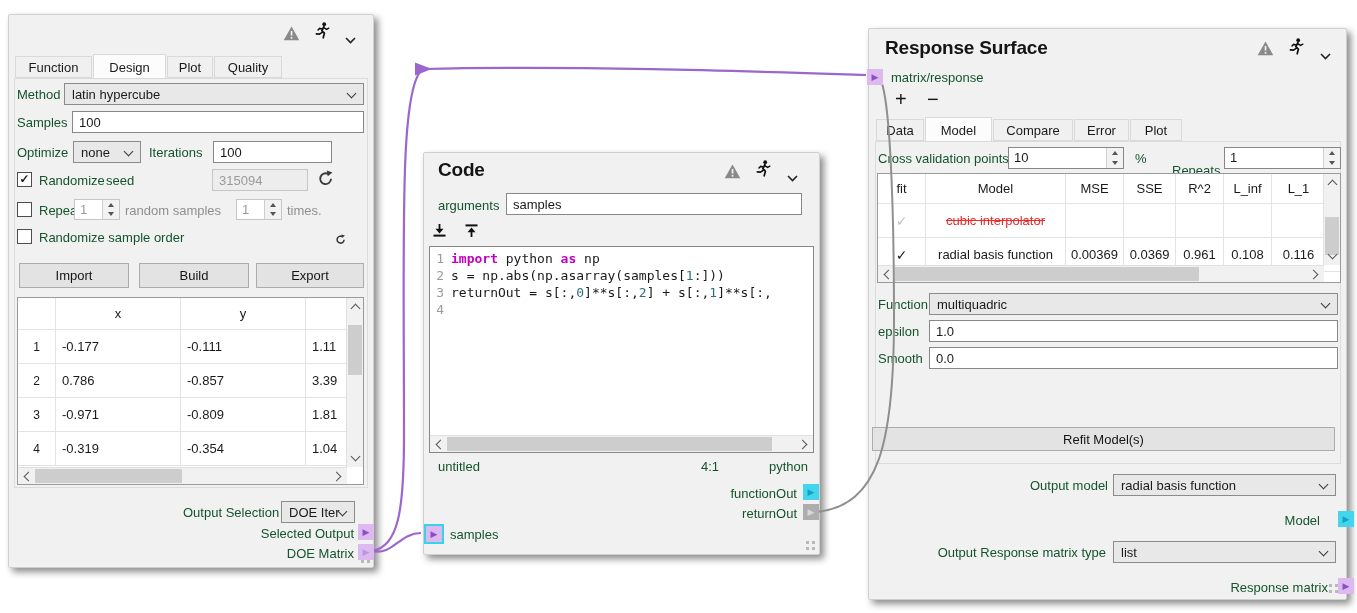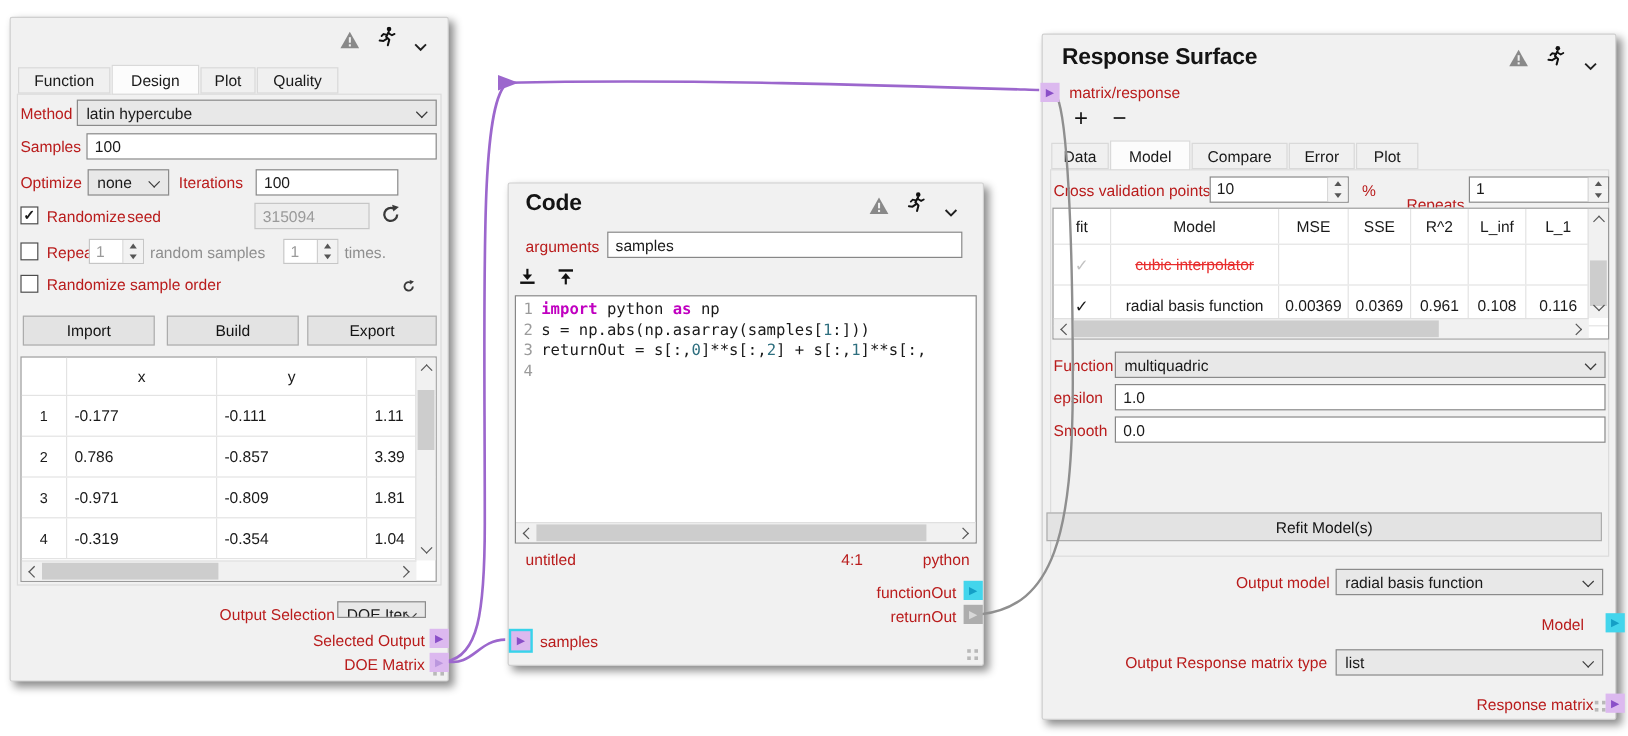--- a/index.html
+++ b/index.html
@@ -2,21 +2,21 @@
 <html><head>
 <meta charset="utf-8">
 <style>
   html,body{margin:0;padding:0}
   body{width:1357px;height:613px;background:#ffffff;position:relative;overflow:hidden;
        font-family:"Liberation Sans",sans-serif;color:#1a1a1a}
   .panel{position:absolute;background:#f1f1f1;border:1px solid #d0d0d0;border-radius:2px;
          box-shadow:4px 4px 7px rgba(0,0,0,0.45)}
   .ptitle{position:absolute;font-size:19px;font-weight:bold;letter-spacing:-0.2px;white-space:nowrap;color:#141414}
   .icon{position:absolute}
-  .lbl{position:absolute;font-size:13px;line-height:16px;white-space:nowrap;color:#b91c1c}
+  .lbl{position:absolute;font-size:13px;line-height:16px;white-space:nowrap;color:#14532d}
   .lbl.gray{color:#8f8f8f}
   .lbl.rt{text-align:right}
   .tab{position:absolute;height:22px;line-height:22px;text-align:center;font-size:13px;
        background:#f0f0f0;border:1px solid #d9d9d9;box-sizing:border-box}
   .tab.active{background:#fcfcfc;z-index:2}
   .cbox{position:absolute;border:1px solid #dcdcdc;box-sizing:border-box}
   .input{position:absolute;background:#fff;border:1px solid #878787;box-sizing:border-box;
          font-size:13px;line-height:19px;padding:1px 6px;white-space:nowrap;overflow:hidden}
   .input.dis{background:#ededed;color:#9a9a9a;border-color:#c6c6c6}
   .combo{position:absolute;background:#e8e8e8;border:1px solid #8b8b8b;box-sizing:border-box;
@@ -217,21 +217,21 @@
       <div class="strack">
           <div class="sthumb" style="top:1px;bottom:1px;left:0;width:147px"></div>
         </div>
       <div class="sbtn">
           <span class="chev right"></span>
         </div>
     </div>
   </div>
 
   <div class="lbl" style="left:174px;top:490px">Output Selection</div>
-  <div class="combo" style="left:272px;top:486px;width:74px;height:14px">DOE Iter</div>
+  <div class="combo" style="left:272px;top:486px;width:74px;height:22px">DOE Iter</div>
 
   <div class="lbl rt" style="right:19px;top:511px">Selected Output</div>
   <div class="port purple" style="right:-1px;top:509px"></div>
   <div class="lbl rt" style="right:19px;top:531px">DOE Matrix</div>
   <div class="port plight" style="right:-1px;top:529px"></div>
   <div class="grip" style="right:2px;bottom:3px"></div>
 </div>
 
 <div class="panel" style="left:423px;top:152px;width:395px;height:401px">
   <div class="ptitle" style="left:14px;top:6px">Code</div>

